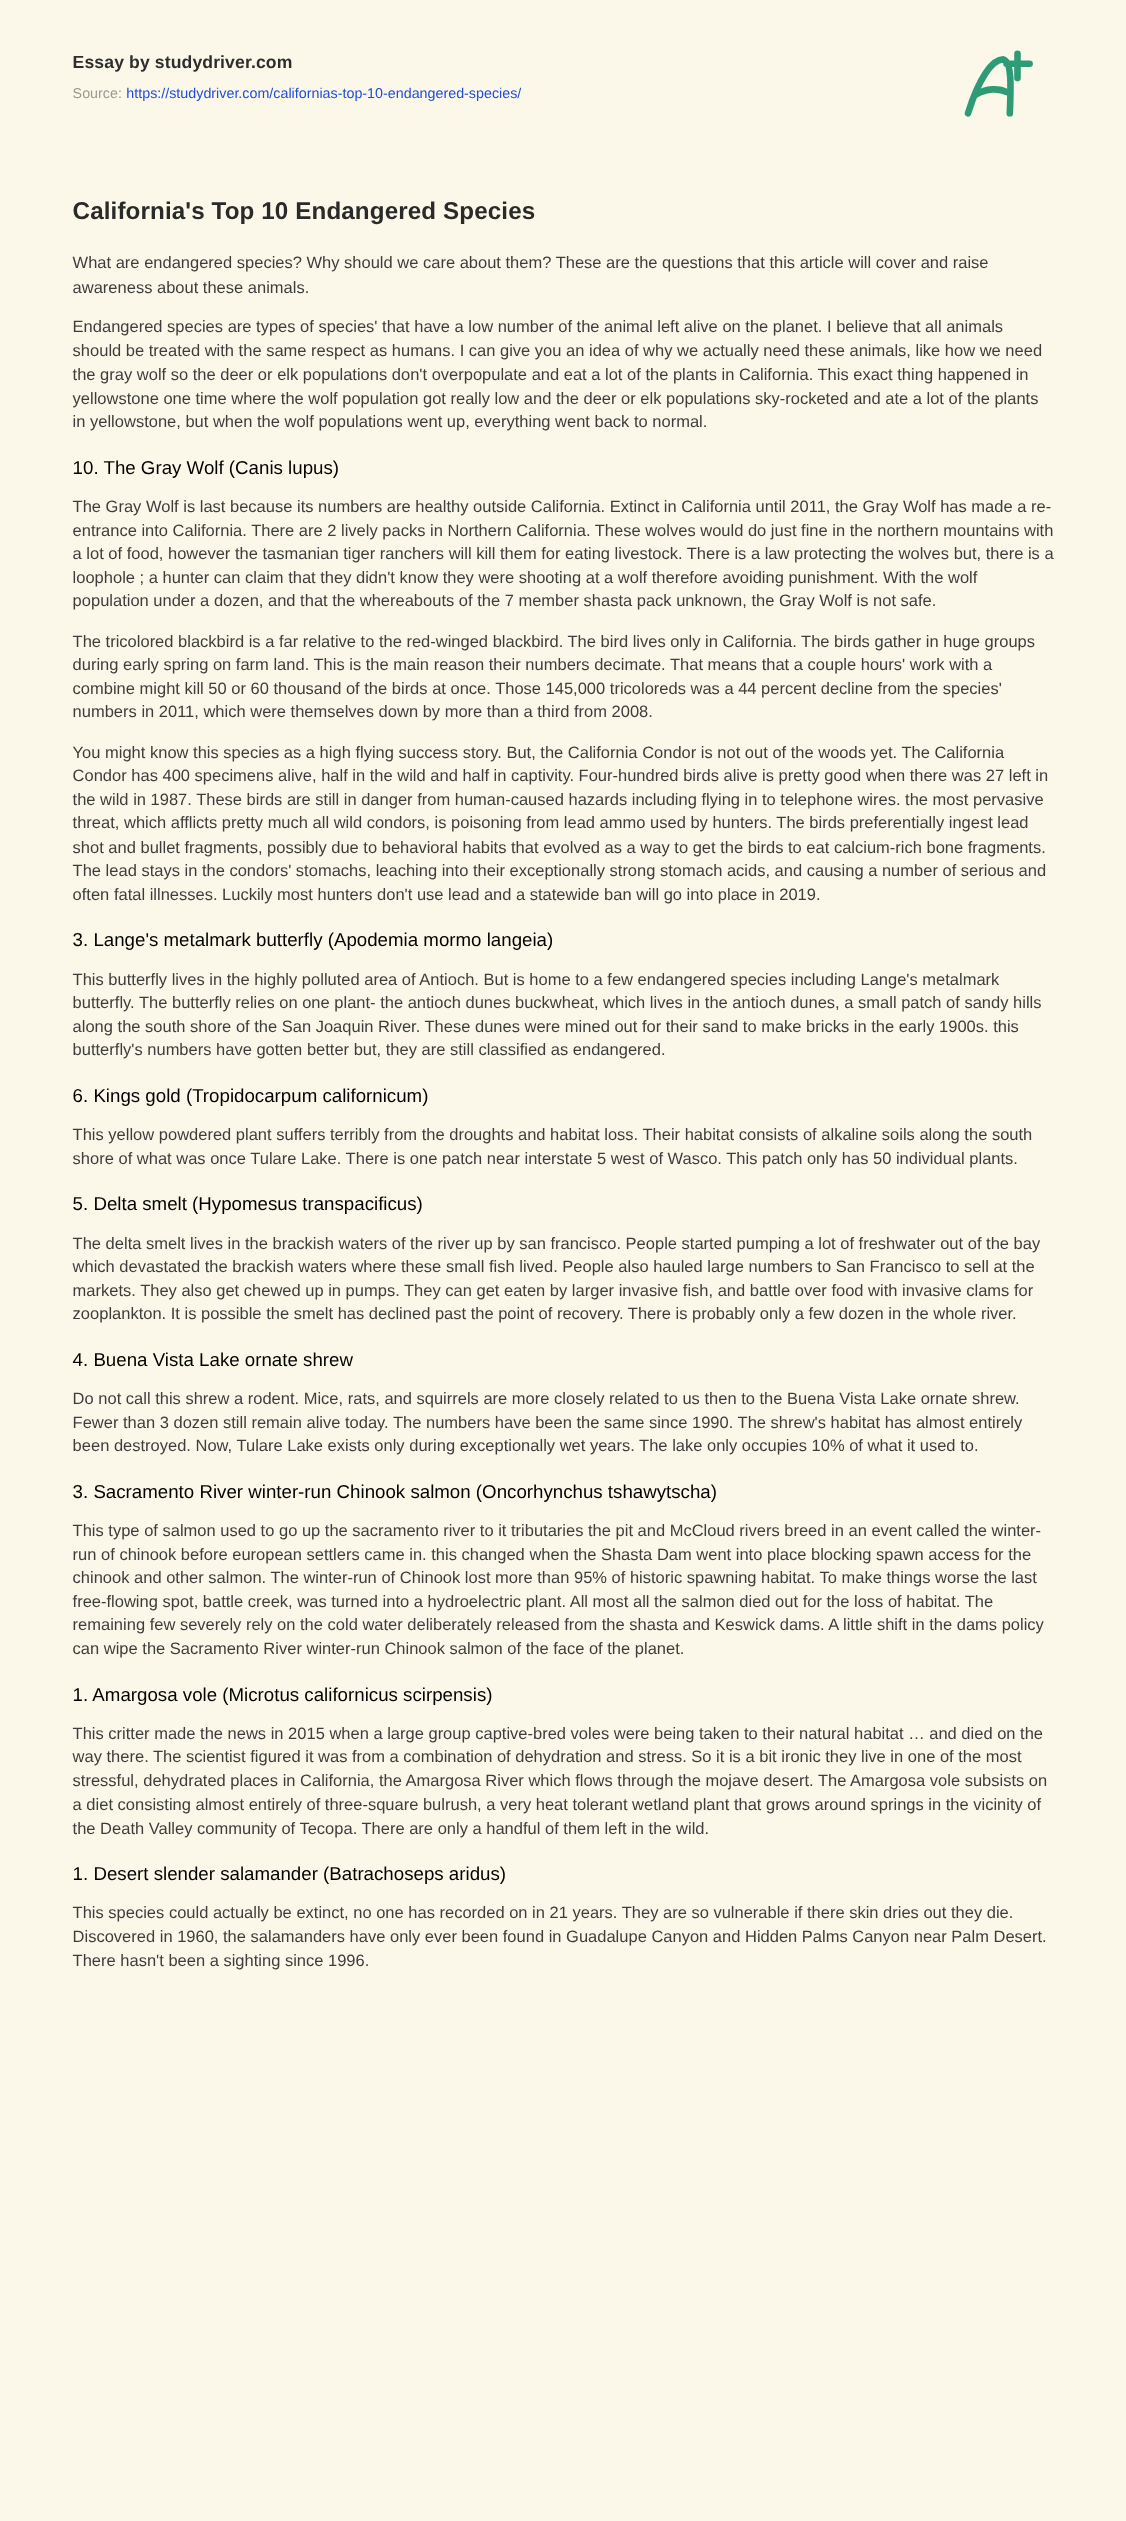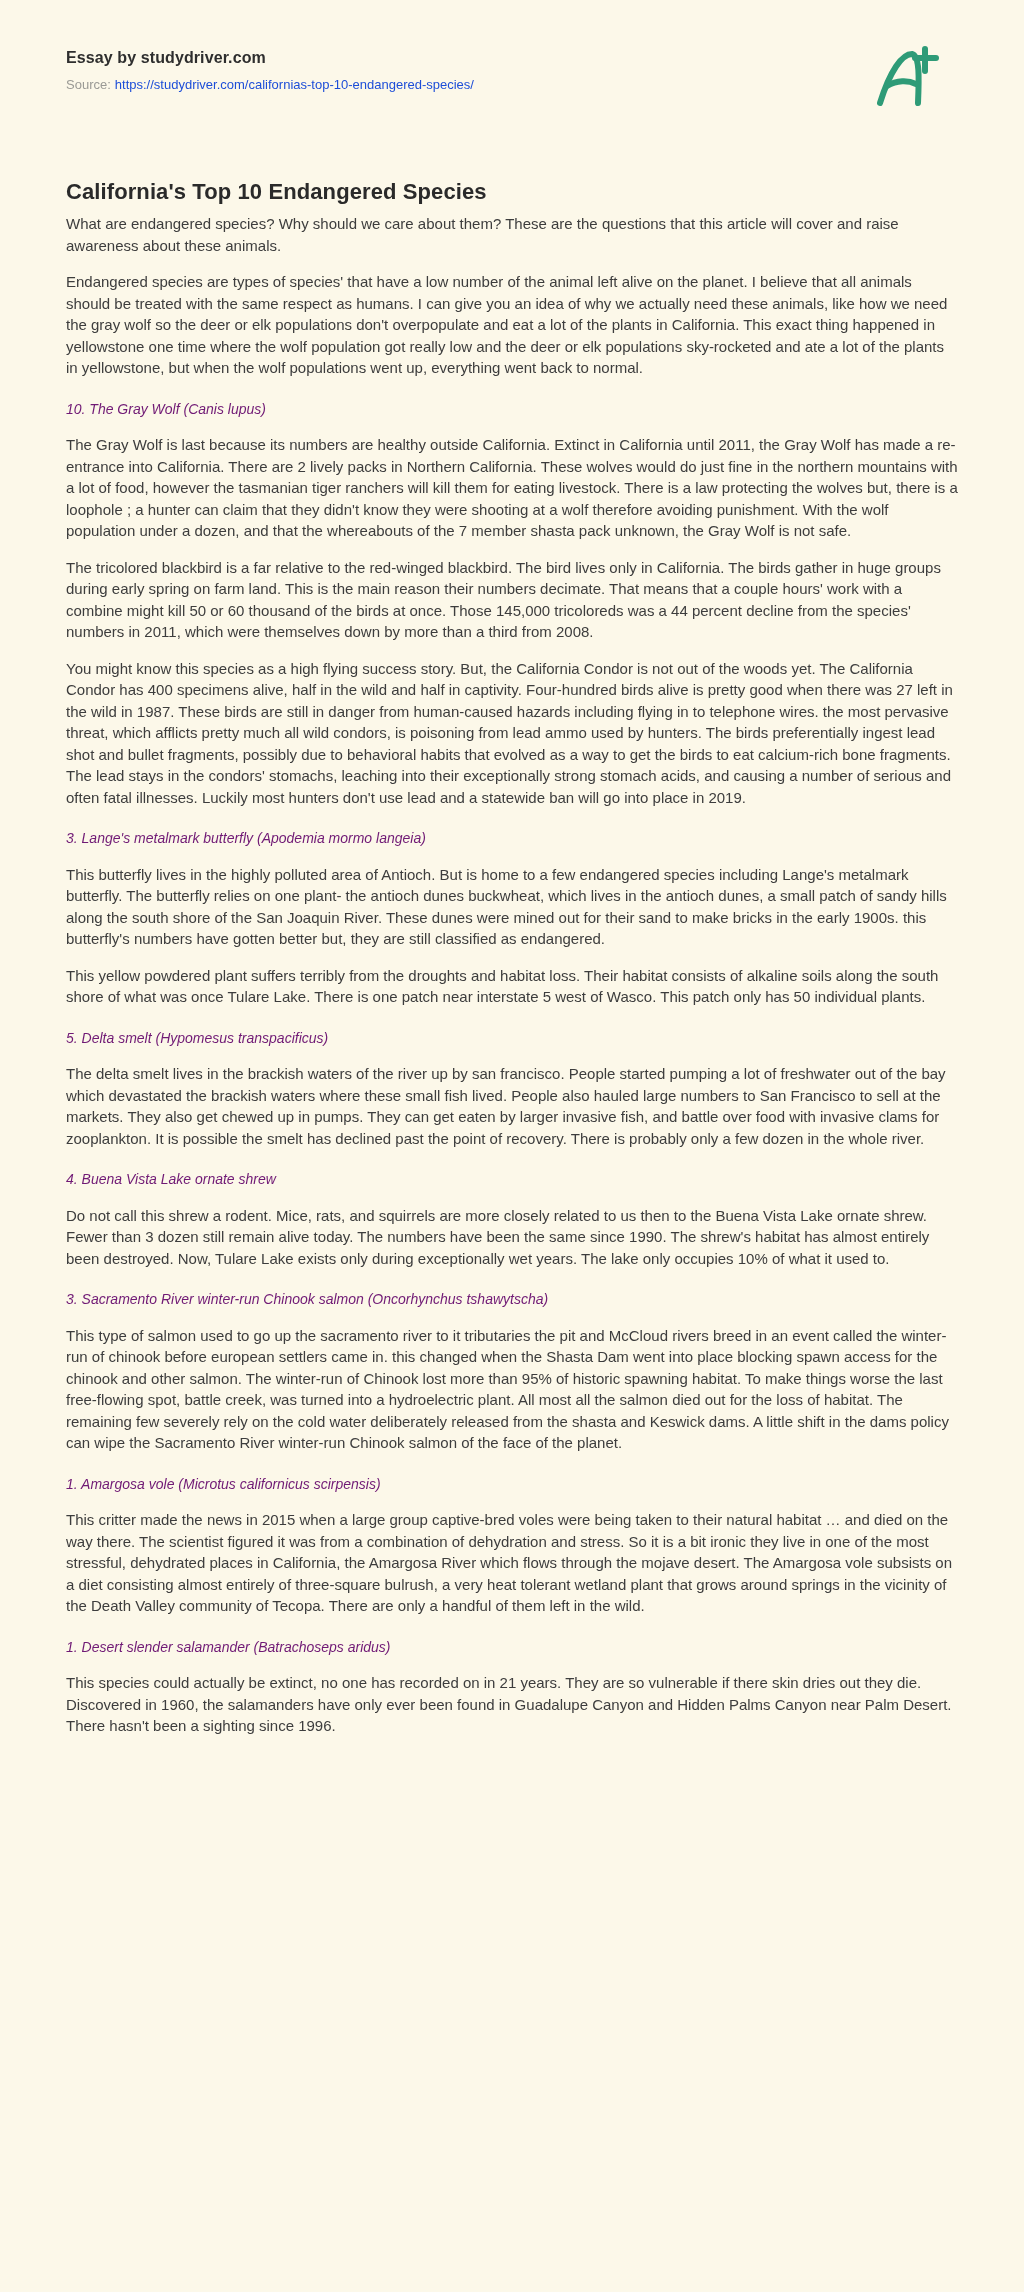--- a/index.html
+++ b/index.html
@@ -48,36 +48,35 @@
     height: 64px;
     margin-right: 18px;
     flex: 0 0 auto;
   }
   .logo svg { width: 100%; height: 100%; display: block; }
   
   .article-title {
     font-size: 22px;
     font-weight: 700;
     color: #2a2a2a;
-    margin-bottom: 8px;
+    margin-bottom: 24px;
     letter-spacing: 0.1px;
   }
   .body-text {
     font-size: 15px;
     line-height: 21.5px;
     color: #3d3d3d;
     margin-bottom: 15px;
   }
   .sec-heading {
-    font-size: 14px;
+    font-size: 17px;
     font-weight: 400;
     line-height: 21.5px;
-    color: #701a75;
+    color: #000000;
     margin: 20px 0 14px 0;
-    font-style: italic;
   }
   .article { max-width: 892px; }
 </style>
 </head>
 <body>
 
 <div class="page">
 
   <div class="doc-header">
     <div class="header-text">
@@ -118,20 +117,21 @@
     <section>
       <p class="body-text">You might know this species as a high flying success story. But, the California Condor is not out of the woods yet. The California Condor has 400 specimens alive, half in the wild and half in captivity. Four-hundred birds alive is pretty good when there was 27 left in the wild in 1987. These birds are still in danger from human-caused hazards including flying in to telephone wires. the most pervasive threat, which afflicts pretty much all wild condors, is poisoning from lead ammo used by hunters. The birds preferentially ingest lead shot and bullet fragments, possibly due to behavioral habits that evolved as a way to get the birds to eat calcium-rich bone fragments. The lead stays in the condors' stomachs, leaching into their exceptionally strong stomach acids, and causing a number of serious and often fatal illnesses. Luckily most hunters don't use lead and a statewide ban will go into place in 2019.</p>
     </section>
 
     <section>
       <h2 class="sec-heading">3. Lange's metalmark butterfly (Apodemia mormo langeia)</h2>
       <p class="body-text">This butterfly lives in the highly polluted area of Antioch. But is home to a few endangered species including Lange's metalmark butterfly. The butterfly relies on one plant- the antioch dunes buckwheat, which lives in the antioch dunes, a small patch of sandy hills along the south shore of the San Joaquin River. These dunes were mined out for their sand to make bricks in the early 1900s. this butterfly's numbers have gotten better but, they are still classified as endangered.</p>
     </section>
 
     <section>
+      <h2 class="sec-heading">6. Kings gold (Tropidocarpum californicum)</h2>
       <p class="body-text">This yellow powdered plant suffers terribly from the droughts and habitat loss. Their habitat consists of alkaline soils along the south shore of what was once Tulare Lake. There is one patch near interstate 5 west of Wasco. This patch only has 50 individual plants.</p>
     </section>
 
     <section>
       <h2 class="sec-heading">5. Delta smelt (Hypomesus transpacificus)</h2>
       <p class="body-text">The delta smelt lives in the brackish waters of the river up by san francisco. People started pumping a lot of freshwater out of the bay which devastated the brackish waters where these small fish lived. People also hauled large numbers to San Francisco to sell at the markets. They also get chewed up in pumps. They can get eaten by larger invasive fish, and battle over food with invasive clams for zooplankton. It is possible the smelt has declined past the point of recovery. There is probably only a few dozen in the whole river.</p>
     </section>
 
     <section>
       <h2 class="sec-heading">4. Buena Vista Lake ornate shrew</h2>

